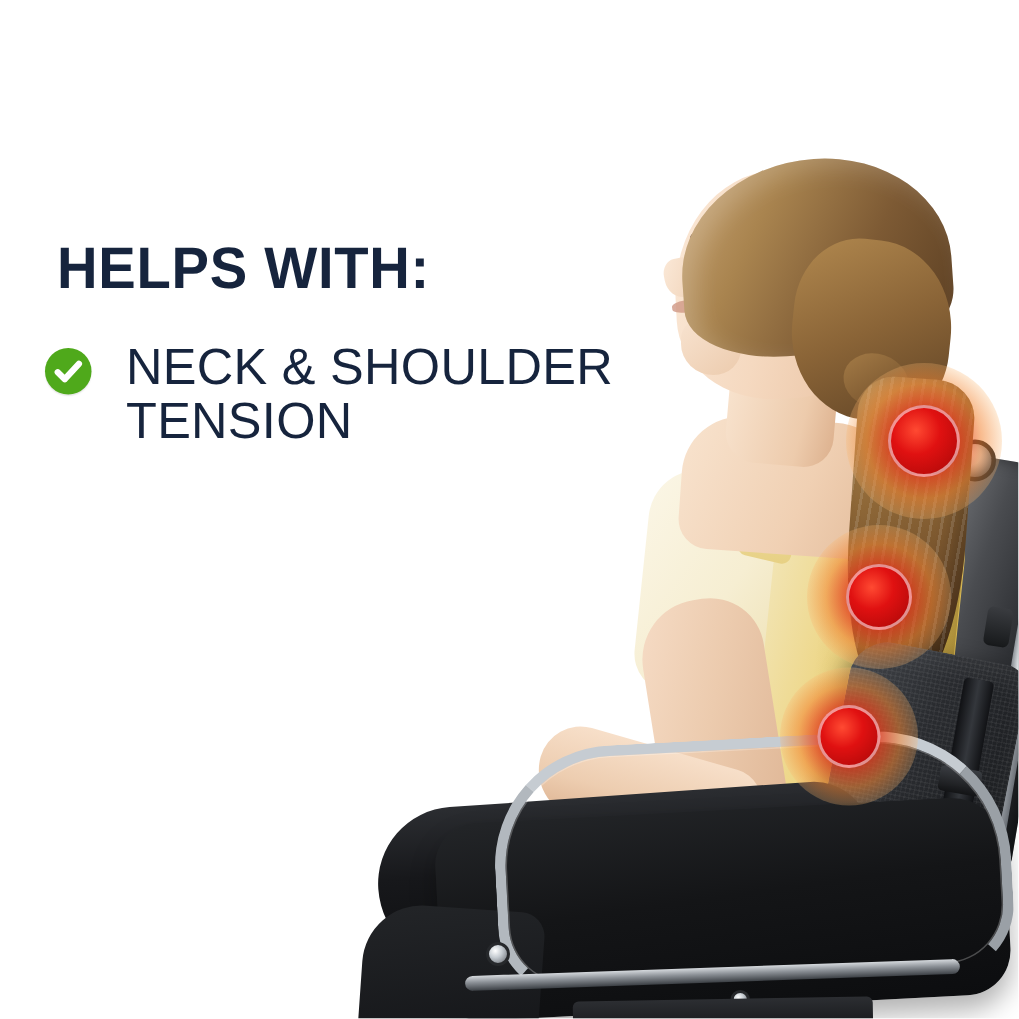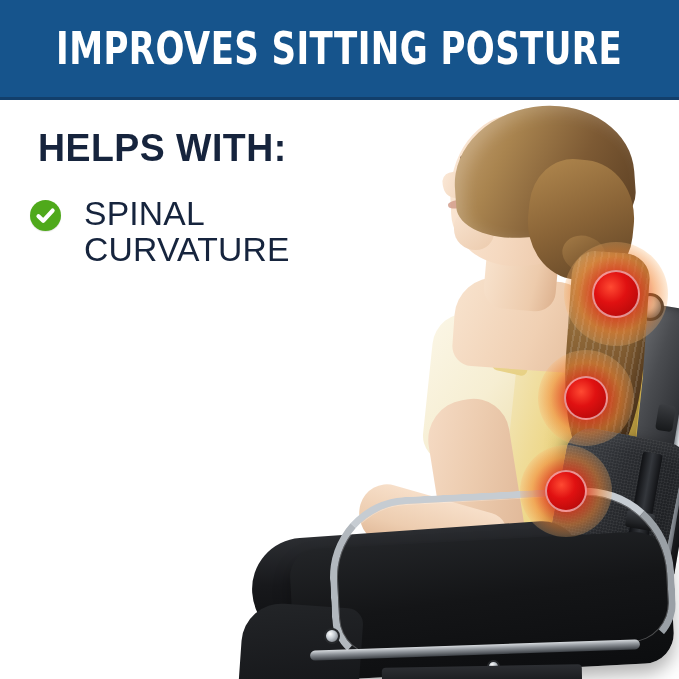--- a/index.html
+++ b/index.html
@@ -25,21 +25,21 @@
     font-weight:bold;
     font-size:44px;
     letter-spacing:0.5px;
     transform:scaleX(0.86);
     transform-origin:center;
     white-space:nowrap;
     line-height:1;
   }
 
   
-  .copy{position:absolute;left:0;top:84px;width:420px;height:538px;}
+  .copy{position:absolute;left:0;top:116px;width:420px;height:538px;}
   .helps-with{
     position:absolute;left:38px;top:44px;
     color:#16243d;
     font-size:39px;font-weight:bold;letter-spacing:0.5px;
     transform:scaleX(0.96);transform-origin:left center;
     white-space:nowrap;line-height:1;
   }
   .benefits{position:absolute;left:30px;top:112px;width:390px;}
   .benefit{position:relative;margin-bottom:22px;min-height:62px;}
   .check-badge{
@@ -303,23 +303,20 @@
   .pain.p2 .core{width:44px;height:44px;}
   .pain.p3{left:288px;top:345px;width:92px;height:92px;}
   .pain.p3 .halo{width:92px;height:92px;}
   .pain.p3 .core{width:42px;height:42px;}
 </style>
 </head>
 <body>
 
 <div class="poster">
 
-  <div class="banner">
-    <div class="banner-title">IMPROVES SITTING POSTURE</div>
-  </div>
 
   <div class="scene">
 
     <div class="chair-back"></div>
     <div class="chair-frame"></div>
     <div class="chair-hinge"></div>
     <div class="chair-knob"></div>
 
     <div class="hip"></div>
     <div class="torso"></div>
@@ -371,30 +368,30 @@
       <span class="halo"></span>
       <span class="core"></span>
     </div>
   </div>
 
   <div class="copy">
     <div class="helps-with">HELPS WITH:</div>
 
     <div class="benefits">
 
-
       <div class="benefit">
         <span class="check-badge">
           <svg width="31" height="31" viewBox="0 0 31 31" aria-hidden="true">
             <path d="M8.5 16.2 L13.2 20.8 L22.6 10.6" fill="none" stroke="#ffffff" stroke-width="4.2" stroke-linecap="round" stroke-linejoin="round"></path>
           </svg>
         </span>
         <div class="benefit-text">
-          <span class="ln">SPINAL</span>
-          <span class="ln">CURVATURE</span>
+          <span class="ln">NECK &amp; SHOULDER</span>
+          <span class="ln">TENSION</span>
         </div>
       </div>
 
 
+
     </div>
   </div>
 
 </div>
 
 </body></html>

